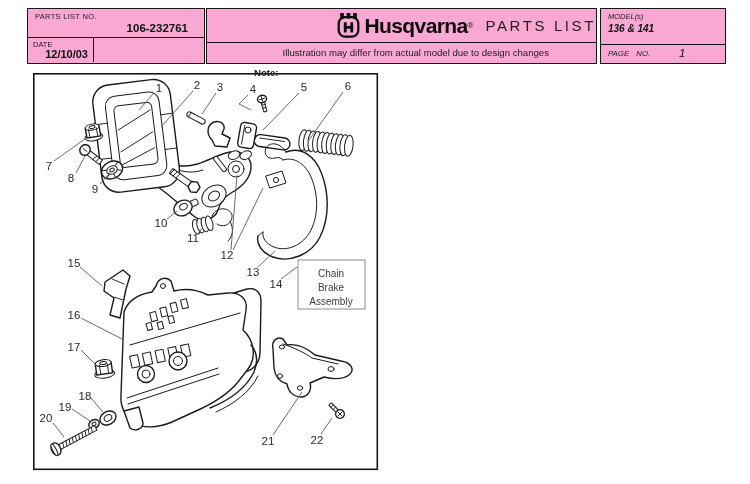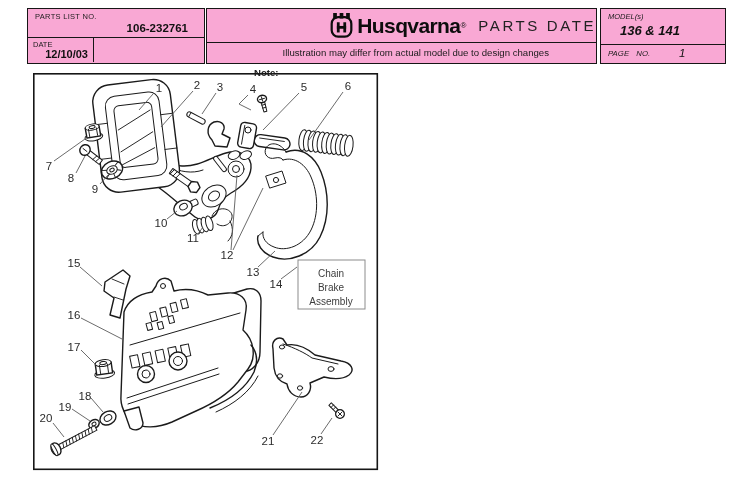--- a/index.html
+++ b/index.html
@@ -25,21 +25,21 @@
   .crown-logo { width:25px; height:25px; margin-right:3px; }
   .brand-name { font-size:21px; font-weight:bold; letter-spacing:-0.6px; color:#0d0d0d; }
   .brand-reg { font-size:8px; vertical-align:10px; color:#0d0d0d; }
   .brand-product { font-size:15px; letter-spacing:2.6px; margin-left:12px; color:#222; }
   .brand-row2 { height:18px; display:flex; align-items:center; justify-content:center; font-size:9.6px; color:#1b1b1b; }
   .note-label { font-weight:bold; margin-right:4px;margin-top:40px; }
 
   .box-model { left:600px; top:8px; width:126px; height:56px;font-style:italic; }
   .model-row1 { position:relative; height:36px; border-bottom:1.5px solid #161616; padding:3px 7px; }
   .model-label { font-size:7.5px; color:#1c1c1c; }
-  .model-value { font-size:13px; font-weight:bold; margin-top:2px; color:#111;margin-left:12px; }
+  .model-value { font-size:10px; font-weight:bold; margin-top:2px; color:#111; }
   .model-row2 { position:relative; height:16px; }
   .pageno-label { position:absolute; left:7px; top:50%; transform:translateY(-50%); font-size:7.8px; word-spacing:5px; color:#1c1c1c; }
   .pageno-value { position:absolute; left:78px; top:50%; transform:translateY(-50%); font-size:11.5px; color:#111; }
 
   
   svg.diagram { position:absolute; left:0; top:0; }
   .part { fill:#ffffff; stroke:#1b1b1b; stroke-width:1.4; stroke-linejoin:round; stroke-linecap:round; }
   .thin { stroke-width:1; }
   .nofill { fill:none; }
   .rib { fill:none; stroke:#1b1b1b; stroke-width:0.9; stroke-linecap:round; }
@@ -364,21 +364,21 @@
         <rect x="3" y="0" width="4" height="6" fill="#0d0d0d"></rect>
         <rect x="10" y="0" width="4" height="6" fill="#0d0d0d"></rect>
         <rect x="17" y="0" width="4" height="6" fill="#0d0d0d"></rect>
         <rect x="1.4" y="4.5" width="21.2" height="21" rx="7" fill="none" stroke="#0d0d0d" stroke-width="2.4"></rect>
         <rect x="7" y="10" width="3" height="11" fill="#0d0d0d"></rect>
         <rect x="14" y="10" width="3" height="11" fill="#0d0d0d"></rect>
         <rect x="7" y="14" width="10" height="3" fill="#0d0d0d"></rect>
       </svg>
       <span class="brand-name">Husqvarna</span>
       <span class="brand-reg">®</span>
-      <span class="brand-product">PARTS DATE</span>
+      <span class="brand-product">PARTS LIST</span>
     </div>
     <div class="brand-row2">
       <span class="note-label">Note:</span>
       <span class="note-text">Illustration may differ from actual model due to design changes</span>
     </div>
   </div>
 
   <div class="hbox box-model">
     <div class="model-row1">
       <div class="model-label">MODEL(s)</div>

